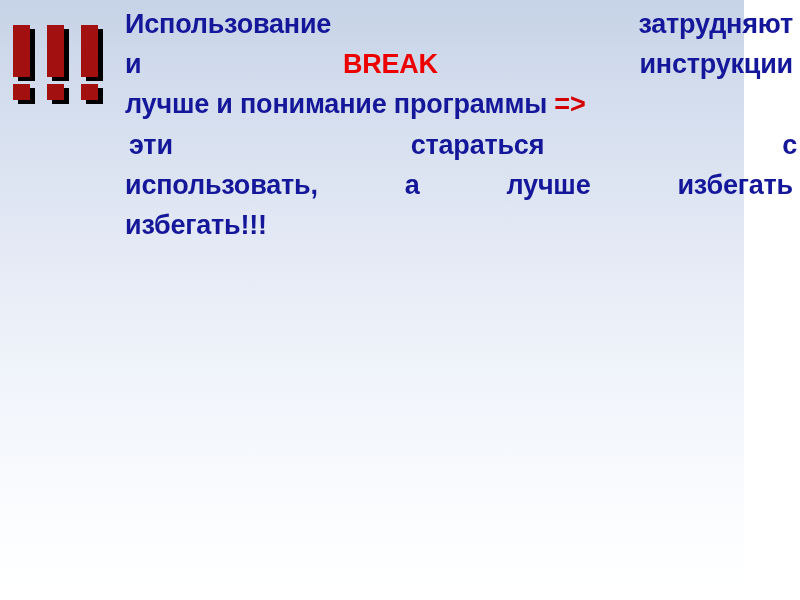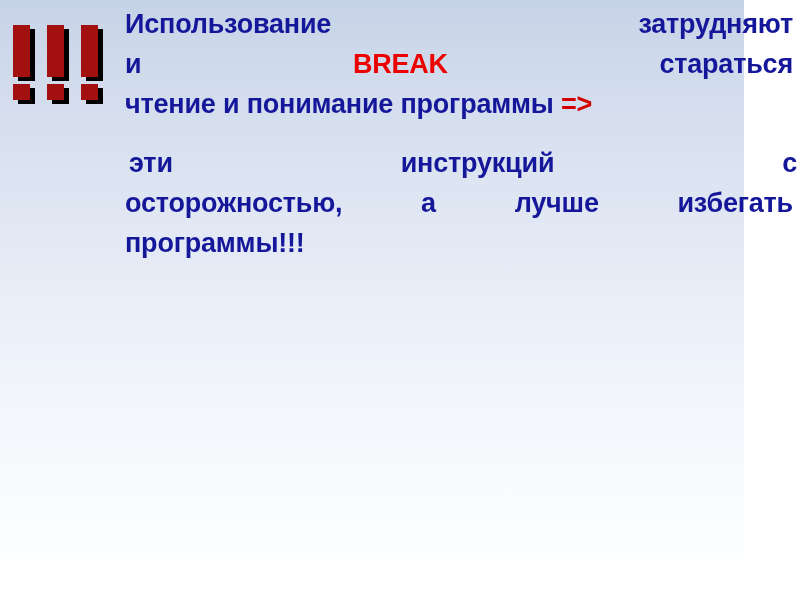--- a/index.html
+++ b/index.html
@@ -119,21 +119,21 @@
     color: #ec0000;
   }
   .arrow {
     color: #d40000;
     font-weight: bold;
   }
 
   .sp { white-space: pre; }
 
   #para-2 {
-    margin-top: 19px;
+    margin-top: 1px;
   }
   #para-2 .line.first {
     padding-left: 4px;
   }
 </style>
 </head>
 <body>
 
 <div id="slide">
 
@@ -163,47 +163,47 @@
     <div class="para" id="para-1">
 
       <div class="line justify">
         <span>Использование</span>
         <span>затрудняют</span>
       </div>
 
       <div class="line justify">
         <span>и</span>
         <span class="kw">BREAK</span>
-        <span>стараться</span>
+        <span>инструкции</span>
       </div>
 
       <div class="line left">
-        <span>чтение и понимание программы</span>
+        <span>лучше и понимание программы</span>
         <span class="sp"> </span>
         <span class="arrow">=&gt;</span>
       </div>
 
     </div>
 
     <div class="para" id="para-2">
 
       <div class="line justify first">
         <span>эти</span>
-        <span>инструкций</span>
+        <span>стараться</span>
         <span>с</span>
       </div>
 
       <div class="line justify">
-        <span>осторожностью,</span>
+        <span>использовать,</span>
         <span>а</span>
         <span>лучше</span>
         <span>избегать</span>
       </div>
 
       <div class="line left">
-        <span>программы!!!</span>
+        <span>избегать!!!</span>
       </div>
 
     </div>
 
   </div>
 
 </div>
 
 </body></html>

